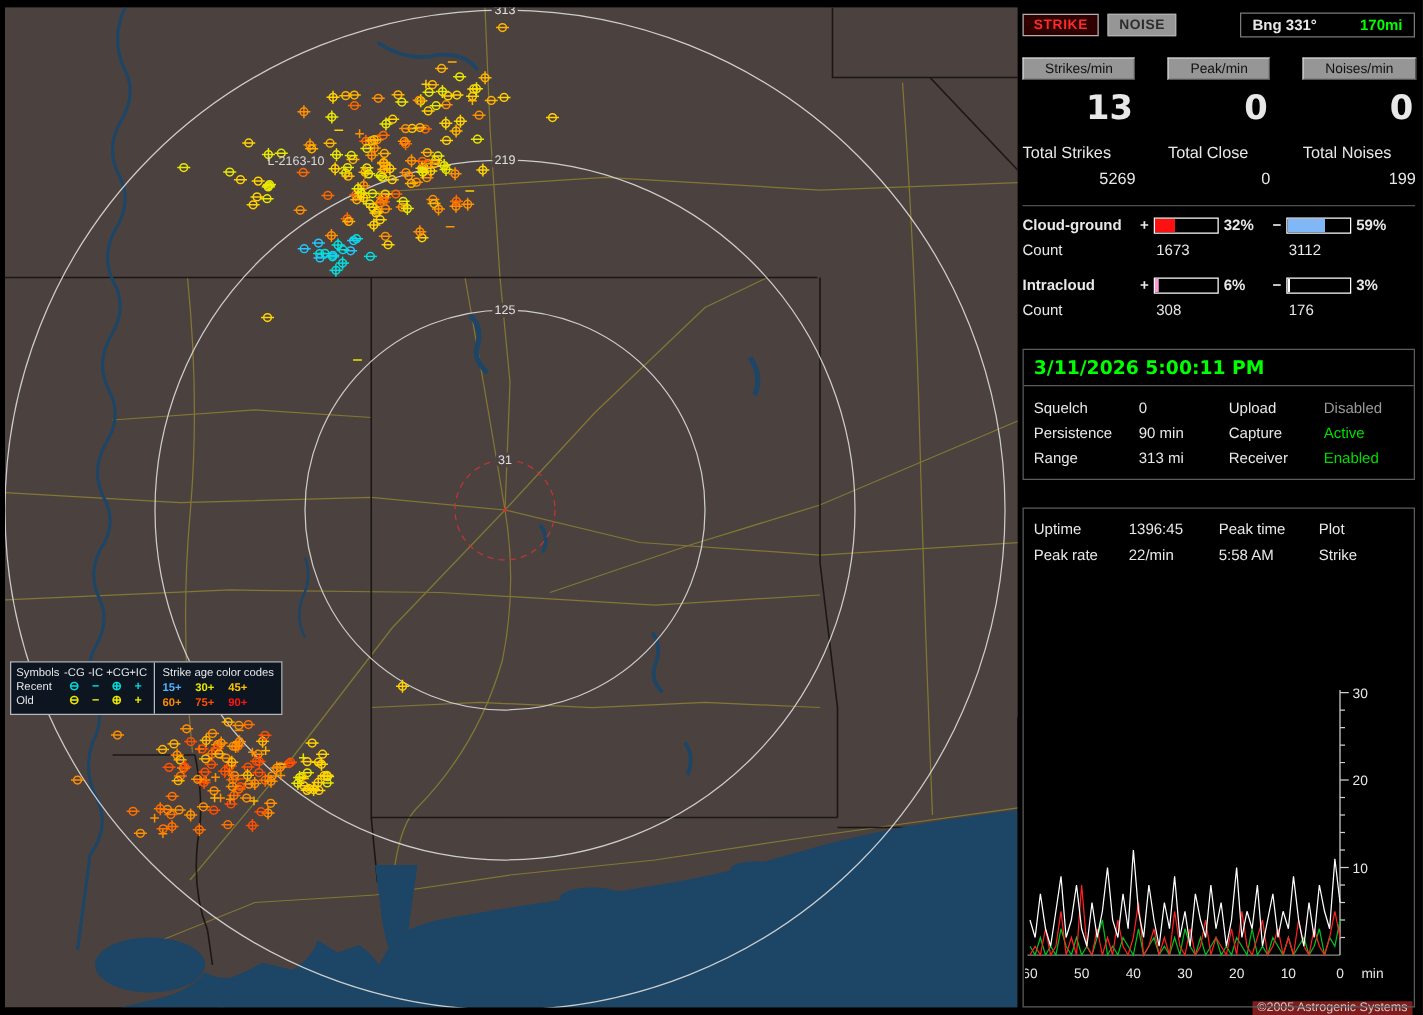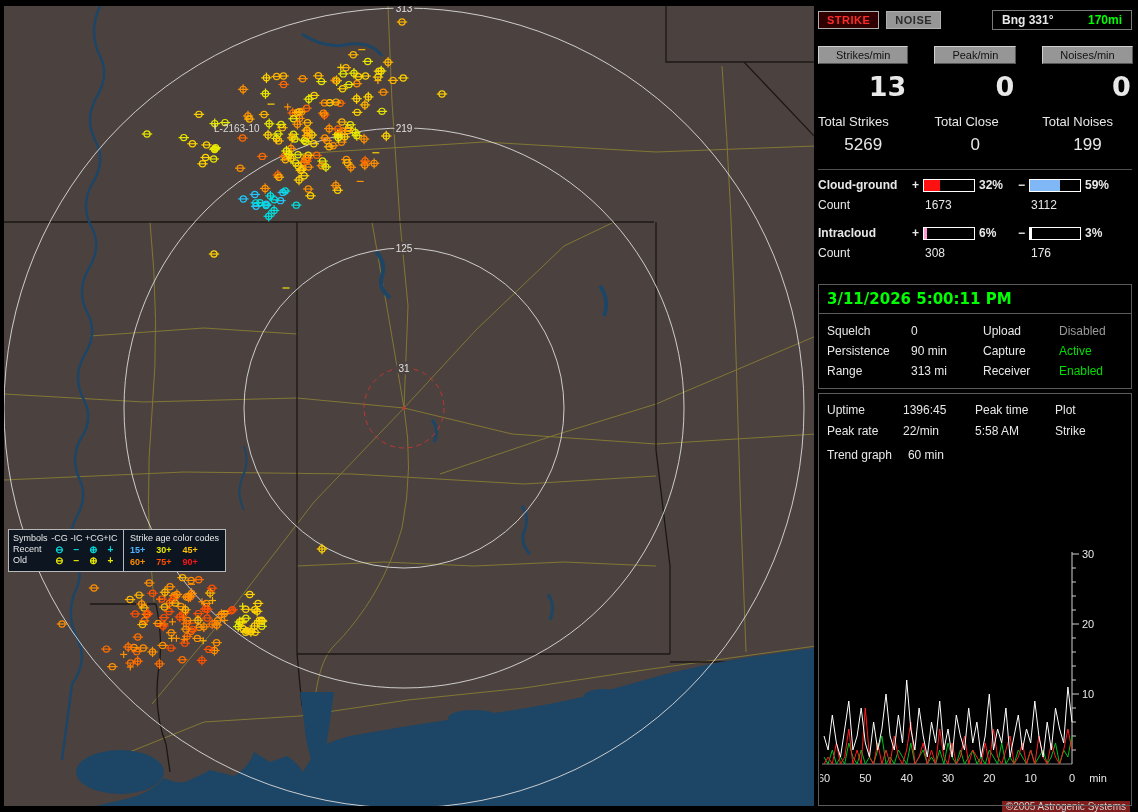--- a/index.html
+++ b/index.html
@@ -22,34 +22,34 @@
   .panel{position:absolute;left:818px;top:6px;width:314px;height:800px;display:flex;flex-direction:column;font-size:12px;}
   .toggles{display:flex;align-items:center;gap:7px;margin:4px 0 0;}
   .btn{font-family:"Liberation Sans",sans-serif;cursor:default;}
   .btn-strike{background:#2e0000;color:#ff2a2a;border:1px solid #b0b0b0;font-weight:bold;font-size:11px;padding:2px 8px;letter-spacing:.5px;}
   .btn-noise{background:#969696;color:#2c2c2c;border:1px solid #b0b0b0;font-weight:bold;font-size:11px;padding:2px 8px;letter-spacing:.5px;}
   .bng{margin-left:auto;display:flex;justify-content:space-between;gap:12px;border:1px solid #7a7a7a;padding:2px 9px;min-width:120px;font-weight:bold;font-size:12px;}
   .rates{display:grid;grid-template-columns:1fr 1fr 1fr;column-gap:26px;margin-top:16px;}
   .rate-btn{justify-self:start;background:#969696;color:#111;font-size:11px;padding:2px 17px;border:1px solid;border-color:#d0d0d0 #555 #555 #d0d0d0;}
   .rate-val{text-align:right;font-size:27px;font-weight:bold;margin:7px 2px 12px;font-family:"DejaVu Sans",sans-serif;}
   .rate-total-label{font-size:13px;white-space:nowrap;}
-  .rate-total-val{text-align:center;font-size:17px;margin-top:6px;}
+  .rate-total-val{text-align:right;font-size:13px;margin-top:6px;}
   .sep{border-top:1px solid #4f4f4f;margin:14px 0 8px;}
   .dist-title{padding-bottom:4px;border-bottom:1px solid #707070;margin-bottom:12px;}
   .dist-row{display:grid;grid-template-columns:94px 106px 106px;align-items:center;margin-bottom:6px;}
   .dist-label{font-weight:bold;white-space:nowrap;}
   .bargroup{display:flex;align-items:center;gap:4px;font-weight:bold;}
   .bar{width:50px;height:11px;border:1px solid #fff;background:#000;overflow:hidden;}
   .bar i{display:block;height:100%;}
   .count-row{display:grid;grid-template-columns:94px 106px 106px;margin:0 0 14px;}
   .count-val{padding-left:13px;}
   .box{border:1px solid #5c5c5c;margin-top:10px;}
   .datetime{color:#00ff00;font-weight:bold;font-size:15px;padding:5px 8px;border-bottom:1px solid #5c5c5c;font-family:"DejaVu Sans",sans-serif;}
   .settings{display:grid;grid-template-columns:84px 72px 76px auto;padding:7px 8px;line-height:20px;}
-  .stats-box{flex:1;display:flex;flex-direction:column;margin-top:4px;border:1px solid #5c5c5c;}
+  .stats-box{flex:1;display:flex;flex-direction:column;margin-top:22px;border:1px solid #5c5c5c;}
   .stats{display:grid;grid-template-columns:76px 72px 80px auto;line-height:21px;padding:6px 8px 0;}
   .trend-label{padding:6px 8px 2px;display:flex;gap:16px;}
   .graph-wrap{margin-top:auto;padding:0 1px 2px;}
 </style>
 </head>
 <body>
 
 <div class="app">
 
   <div class="map-wrap">
@@ -1490,24 +1490,20 @@
     <div class="stats-box">
       <div class="stats">
         <span>Uptime</span>
         <span>1396:45</span>
         <span>Peak time</span>
         <span>Plot</span>
         <span>Peak rate</span>
         <span>22/min</span>
         <span>5:58 AM</span>
         <span>Strike</span>
-      </div>
-      <div class="trend-label">
-        <span>Trend graph</span>
-        <span>60 min</span>
       </div>
       <div class="graph-wrap">
         <svg id="trend-svg" width="308" height="252" viewBox="0 0 308 252">
           <rect x="0" y="0" width="308" height="252" fill="#000"></rect>
         <line x1="2" y1="216" x2="252" y2="216" stroke="#8a8a8a" stroke-width="1"></line>
             <line x1="252" y1="4" x2="252" y2="216" stroke="#cfcfcf" stroke-width="1"></line>
             <line x1="252" y1="202" x2="256" y2="202" stroke="#cfcfcf" stroke-width="1"></line>
             <line x1="252" y1="188" x2="256" y2="188" stroke="#cfcfcf" stroke-width="1"></line>
             <line x1="252" y1="174" x2="256" y2="174" stroke="#cfcfcf" stroke-width="1"></line>
             <line x1="252" y1="160" x2="256" y2="160" stroke="#cfcfcf" stroke-width="1"></line>

